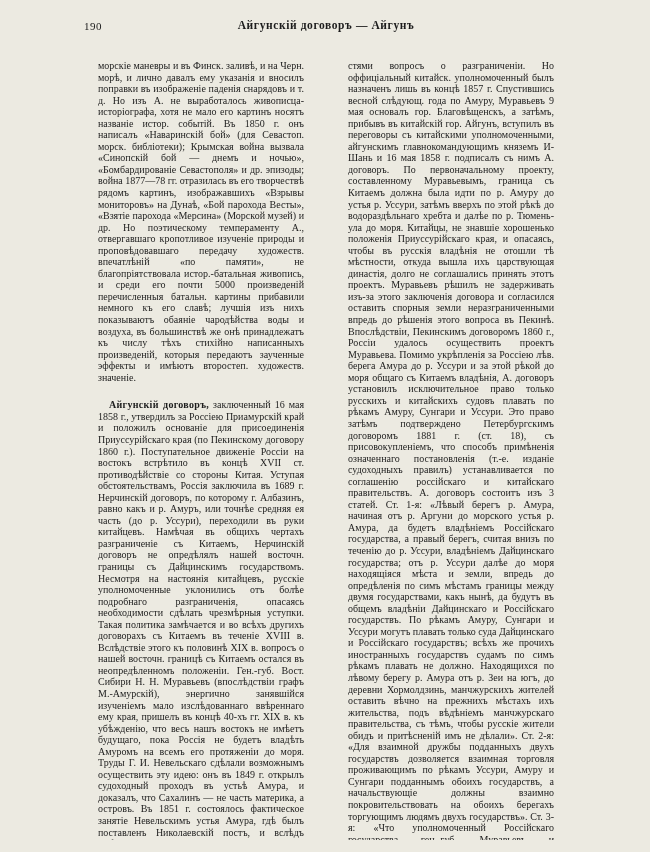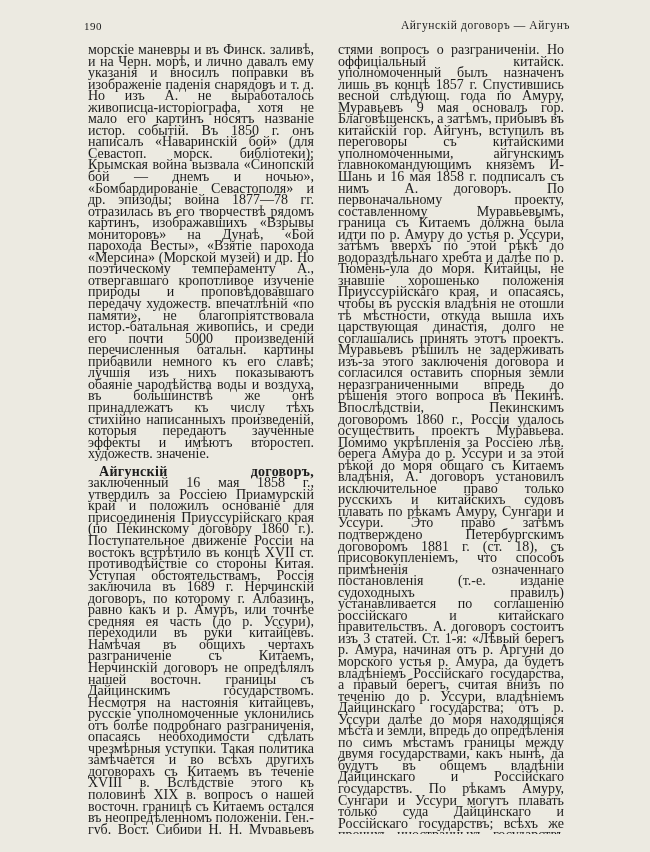--- a/index.html
+++ b/index.html
@@ -17,50 +17,51 @@
   }
   .page {
     box-sizing: border-box;
     width: 650px;
     height: 852px;
     padding: 18px 80px 10px 82px;
   }
   .header {
     position: relative;
     height: 20px;
+    margin-bottom: 6px;
   }
   .pagenum {
     position: absolute;
     left: 2px;
     top: 2px;
     font-size: 11px;
     letter-spacing: 0.5px;
   }
   .running-head {
     display: block;
-    text-align: right;
+    text-align: center;
     font-size: 11.5px;
-    font-weight: normal;
+    font-weight: bold;
     letter-spacing: 0.6px;
     padding-top: 1px;
   }
   .columns {
     display: flex;
     gap: 12px;
     height: 796px;
     overflow: hidden;
   }
   .col {
     width: 238px;
     flex: 0 0 238px;
     overflow: hidden;
   }
   .col p {
-    margin: 6px;
-    font-size: 14px;
+    margin: 16px;
+    font-size: 10px;
     line-height: 11.55px;
     text-align: justify;
     word-spacing: -0.2px;
     hyphens: auto;
   }
   .col p.indent {
     text-indent: 11px;
   }
   .col p + p {
     margin-top: 0;

